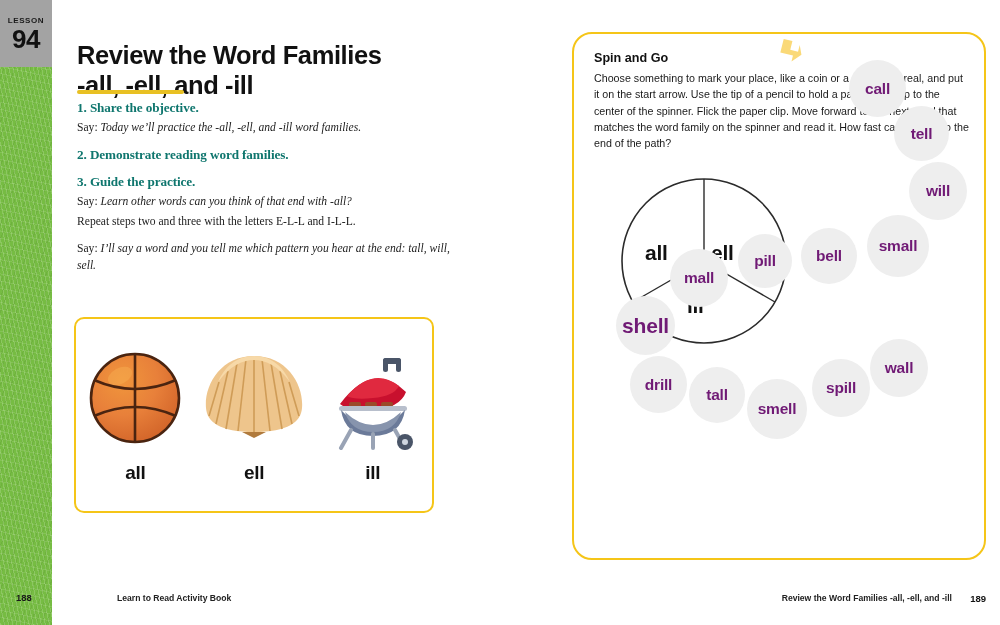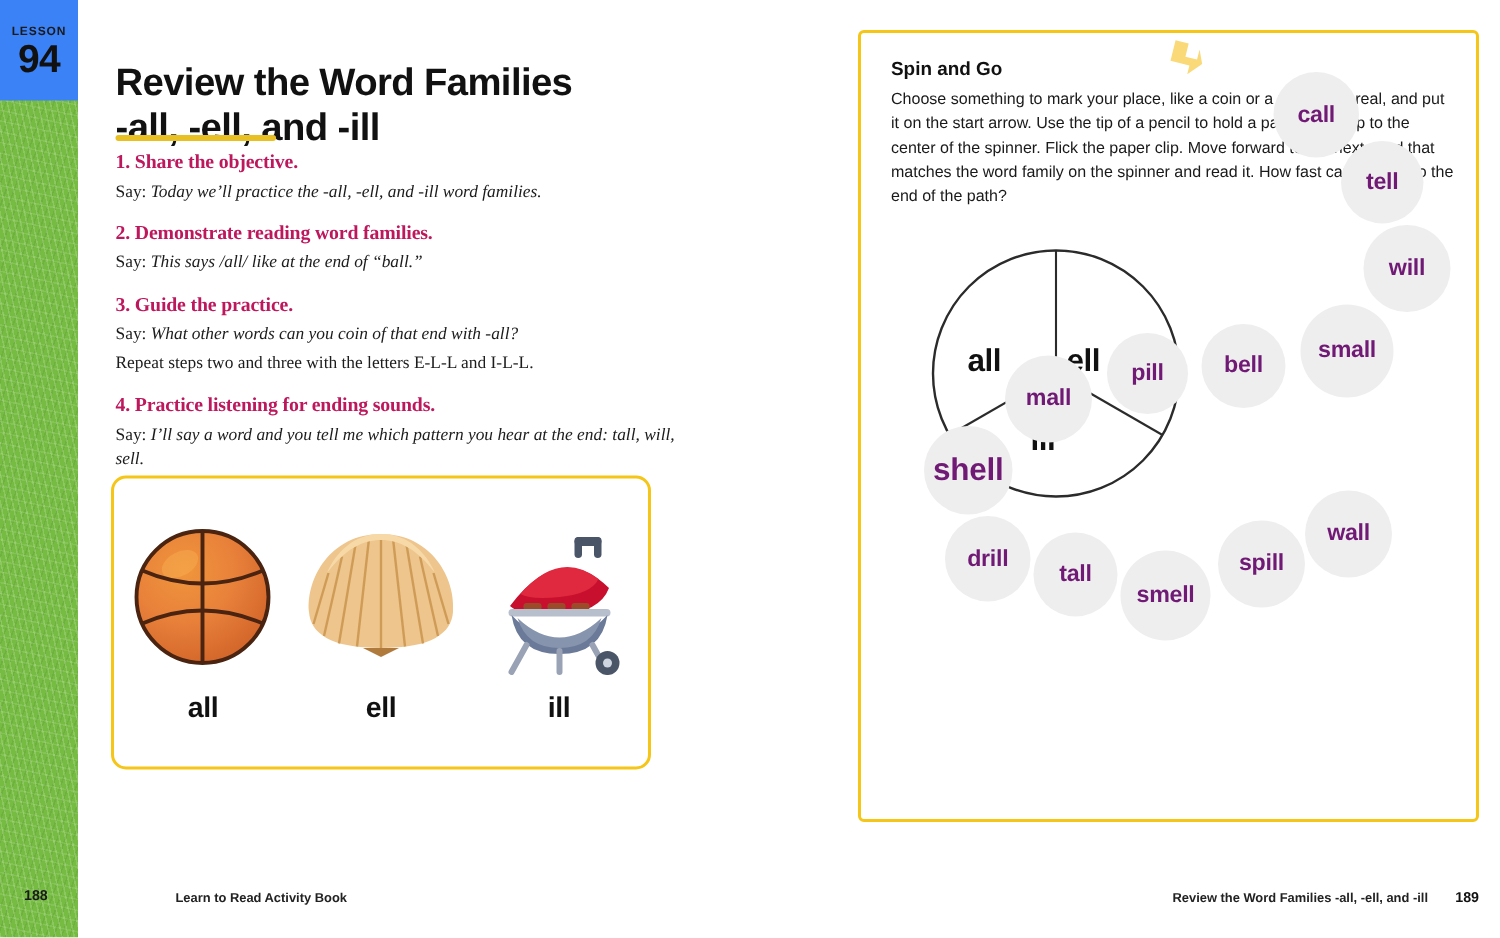--- a/index.html
+++ b/index.html
@@ -21,21 +21,21 @@
     background: #76bc43;
     background-image:
       repeating-linear-gradient(78deg, rgba(255,255,255,.16) 0 1px, rgba(0,0,0,0) 1px 4px),
       repeating-linear-gradient(-70deg, rgba(0,0,0,.06) 0 1px, rgba(0,0,0,0) 1px 5px),
       repeating-linear-gradient(12deg, rgba(255,255,255,.10) 0 1px, rgba(0,0,0,0) 1px 7px);
   }
   .lesson-tab {
     position: absolute;
     left: 0; top: 0;
     width: 52px; height: 67px;
-    background: #3b82f6;
+    background: #a3a3a3;
     display: flex;
     flex-direction: column;
     align-items: center;
     justify-content: center;
     z-index: 3;
   }
   .lesson-word {
     font-size: 8px;
     font-weight: 700;
     letter-spacing: .6px;
@@ -78,21 +78,21 @@
   .steps {
     position: absolute;
     left: 25px; top: 100px;
     width: 390px;
   }
   .step { margin-bottom: 11px; }
   .step-head {
     font-family: "Liberation Serif", serif;
     font-size: 13.2px;
     font-weight: 700;
-    color: #be185d;
+    color: #0f766e;
     margin-bottom: 4px;
     letter-spacing: -.1px;
   }
   .step-line {
     font-family: "Liberation Serif", serif;
     font-size: 11.6px;
     color: #1c1c1c;
     line-height: 1.42;
     margin-bottom: 3px;
   }
@@ -135,24 +135,24 @@
   }
 
   
   .right-page {
     position: absolute;
     left: 560px; top: 0;
     width: 440px; height: 625px;
   }
   .game-panel {
     position: absolute;
-    left: 12px; top: 20px;
+    left: 12px; top: 32px;
     width: 414px; height: 528px;
     border: 2px solid #f5c518;
-    border-radius: 4px;
+    border-radius: 20px;
     background: #fff;
   }
   .game-title {
     position: absolute;
     left: 20px; top: 17px;
     font-size: 12.6px;
     font-weight: 700;
     color: #111;
   }
   .game-text {
@@ -250,29 +250,27 @@
   </div>
   <div class="title-rule"></div>
 
   <div class="steps" id="steps-container">
       <div class="step">
         <div class="step-head">1. Share the objective.</div>
         <div class="step-line"><span class="say">Say: </span><i>Today we’ll practice the -all, -ell, and -ill word families.</i></div>
       </div>
       <div class="step">
         <div class="step-head">2. Demonstrate reading word families.</div>
-        <div class="step-line"><span class="say">Say: </span><i>This says /all/ like at the end of “ball.”</i></div>
       </div>
       <div class="step">
         <div class="step-head">3. Guide the practice.</div>
-        <div class="step-line"><span class="say">Say: </span><i>What other words can you coin of that end with -all?</i></div>
+        <div class="step-line"><span class="say">Say: </span><i>Learn other words can you think of that end with -all?</i></div>
         <div class="step-line">Repeat steps two and three with the letters E-L-L and I-L-L.</div>
       </div>
       <div class="step">
-        <div class="step-head">4. Practice listening for ending sounds.</div>
         <div class="step-line"><span class="say">Say: </span><i>I’ll say a word and you tell me which pattern you hear at the end: tall, will, sell.</i></div>
       </div>
     </div>
 
   <div class="pic-box">
     <div class="pic-row">
 
       <div class="pic-cell">
         <div class="pic-art">
           <svg width="96" height="96" viewBox="0 0 96 96">

